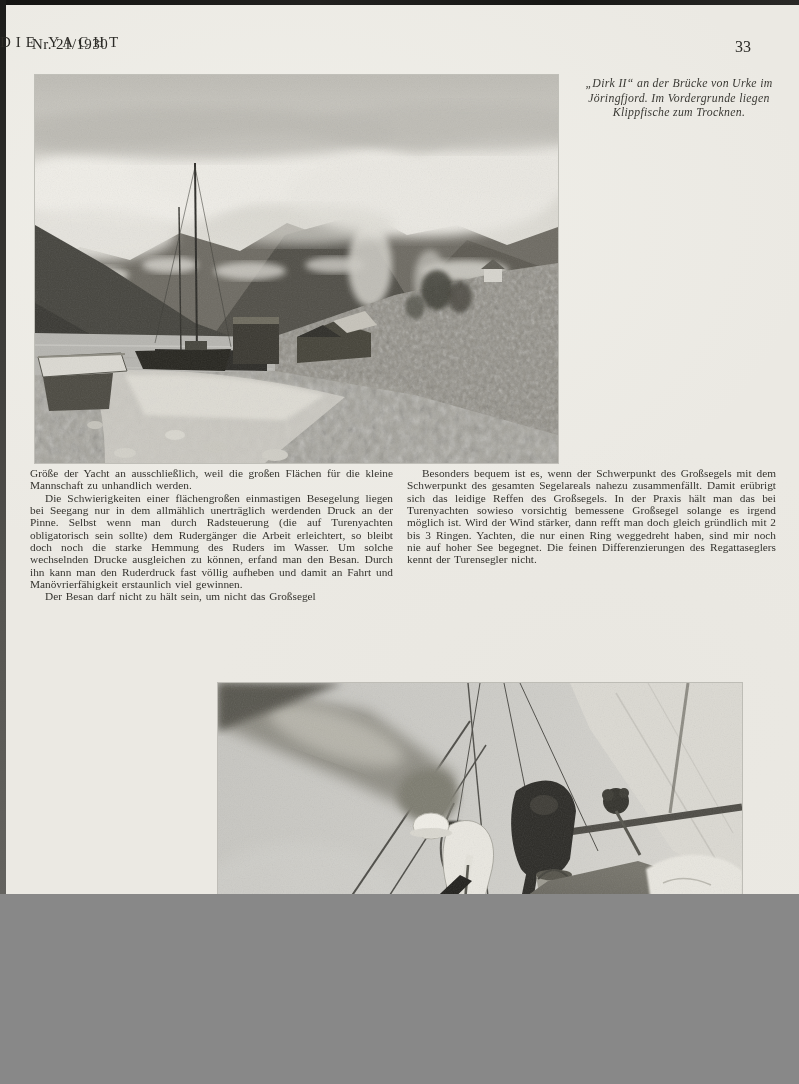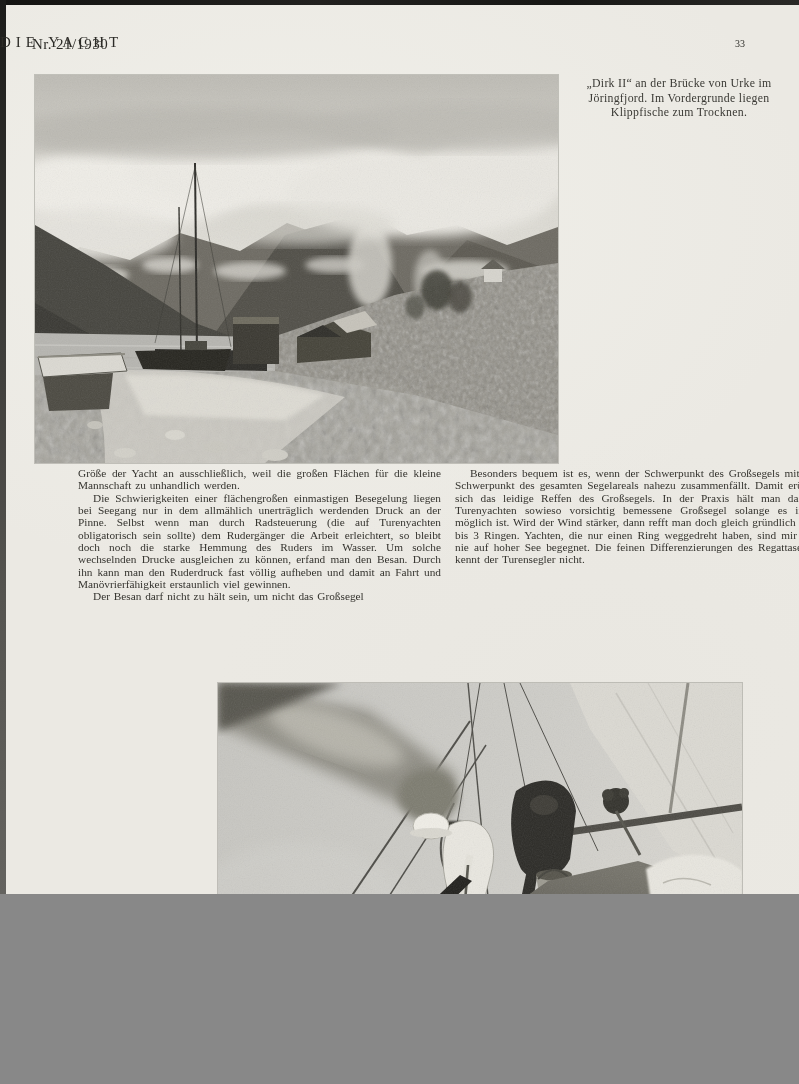--- a/index.html
+++ b/index.html
@@ -15,35 +15,35 @@
     font-family:"Liberation Serif","DejaVu Serif",serif;
     color:#34332e;
   }
   .scan-edge-top{position:absolute;left:0;top:0;width:799px;height:5px;
     background:linear-gradient(to right,#141412 0%,#22211f 40%,#171715 70%,#2a2927 100%);}
   .scan-edge-left{position:absolute;left:0;top:0;width:6px;height:1084px;
     background:linear-gradient(to bottom,#1b1b19 0%,#3c3b38 30%,#555450 55%,#49484403 100%),#6e6d69;}
   .issue{position:absolute;left:32px;top:36px;font-size:15px;letter-spacing:.4px;color:#2c2b27;}
   .magazine-title{position:absolute;left:0;right:0;top:34px;text-align:left;
     font-size:15px;letter-spacing:5px;color:#2c2b27;}
-  .page-number{position:absolute;left:735px;top:38px;font-size:10px;color:#2c2b27;}
+  .page-number{position:absolute;left:735px;top:38px;font-size:16px;color:#2c2b27;}
 
   .photo{position:absolute;box-shadow:0 0 0 1px rgba(60,58,52,.25), inset 0 0 6px rgba(0,0,0,.25);background:#b9b7b1;}
   .photo-top{left:35px;top:75px;width:523px;height:388px;}
   .photo-bottom{left:218px;top:683px;width:524px;height:364px;}
   .photo svg{display:block;}
 
   .caption-top{position:absolute;left:561px;top:76px;width:236px;
-    font-size:11.8px;line-height:14.6px;text-align:center;
+    font-style:italic;font-size:11.8px;line-height:14.6px;text-align:center;
     color:#3a3934;letter-spacing:.3px;}
   .caption-bottom{position:absolute;left:35px;top:1034px;width:320px;
     font-style:italic;font-weight:bold;font-size:17px;color:#2e2d29;letter-spacing:.3px;}
 
   .col{position:absolute;top:467px;font-size:11.3px;line-height:12.35px;
-    text-align:justify;word-spacing:1px;color:#34332e;margin-left:48px;}
+    text-align:justify;word-spacing:1px;color:#34332e;}
   .col p{margin:0;}
   .col p.indent{text-indent:15px;}
   .col-left{left:30px;width:363px;}
   .col-right{left:407px;width:369px;}
 
   .watermark{position:absolute;right:6px;top:1053px;
     font-family:"Liberation Sans","DejaVu Sans",sans-serif;
     font-weight:bold;font-size:15.5px;letter-spacing:.2px;
     text-shadow:-1px -1px 0 #fff,1px -1px 0 #fff,-1px 1px 0 #fff,1px 1px 0 #fff,0 0 3px #fff,2px 2px 2px rgba(40,40,40,.45);}
 </style>

